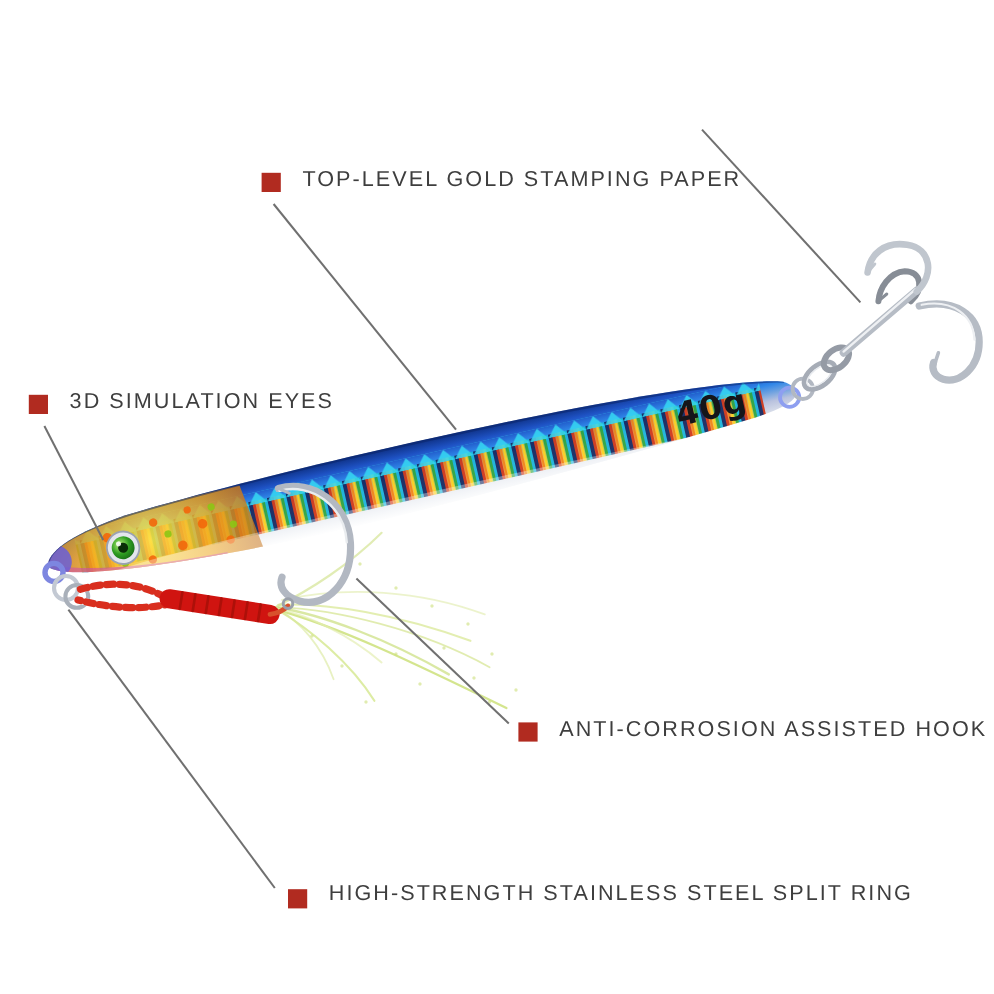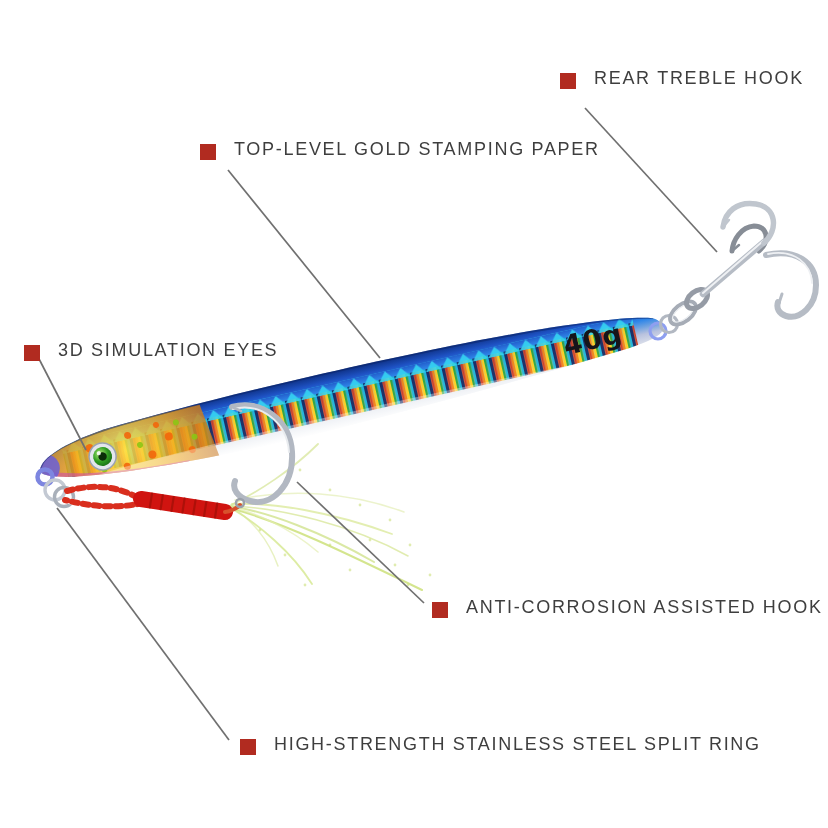--- a/index.html
+++ b/index.html
@@ -189,38 +189,34 @@
 
     <g stroke="#707070" stroke-width="1.7">
       <line x1="585" y1="108" x2="717" y2="252"></line>
       <line x1="228" y1="170" x2="380" y2="358"></line>
       <line x1="37" y1="355" x2="86" y2="450"></line>
       <line x1="297" y1="482" x2="424" y2="603"></line>
       <line x1="57" y1="508" x2="229" y2="740"></line>
     </g>
   </svg>
 
-  <div class="callout" style="left:560px;top:68px;">
-    <span class="sq"></span>
-    <span>REAR TREBLE HOOK</span>
-  </div>
-
-  <div class="callout" style="left:200px;top:139px;">
+
+  <div class="callout" style="left:218px;top:139px;">
     <span class="sq"></span>
     <span>TOP-LEVEL GOLD STAMPING PAPER</span>
   </div>
 
-  <div class="callout" style="left:24px;top:340px;">
+  <div class="callout" style="left:24px;top:324px;">
     <span class="sq"></span>
     <span>3D SIMULATION EYES</span>
   </div>
 
   <div class="callout" style="left:432px;top:597px;align-items:center;">
     <span class="sq"></span>
     <span>ANTI-CORROSION ASSISTED HOOK</span>
   </div>
 
-  <div class="callout" style="left:240px;top:734px;">
+  <div class="callout" style="left:240px;top:734px;align-items:flex-end;">
     <span class="sq"></span>
     <span>HIGH-STRENGTH STAINLESS STEEL SPLIT RING</span>
   </div>
 
 </div>
 
 </body></html>

